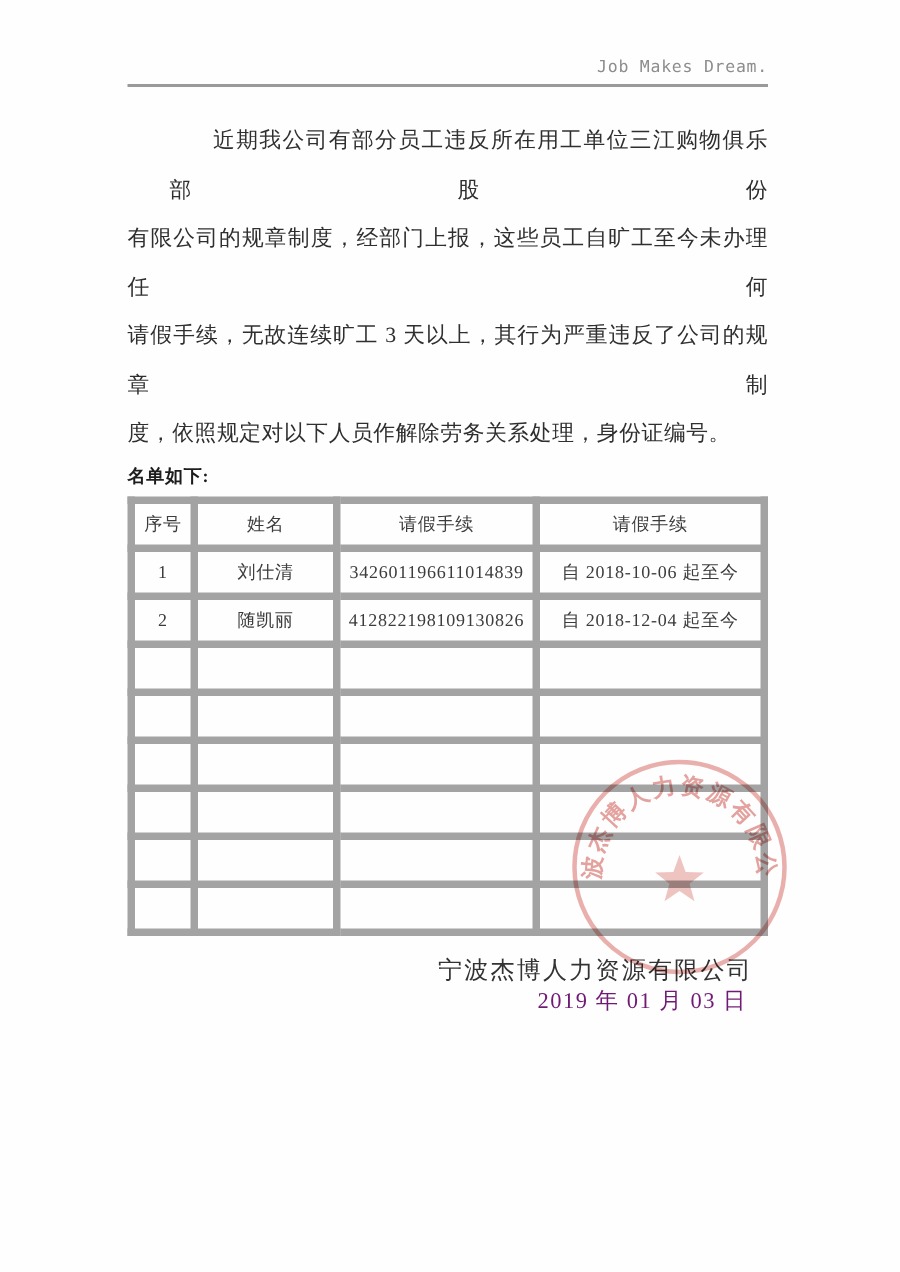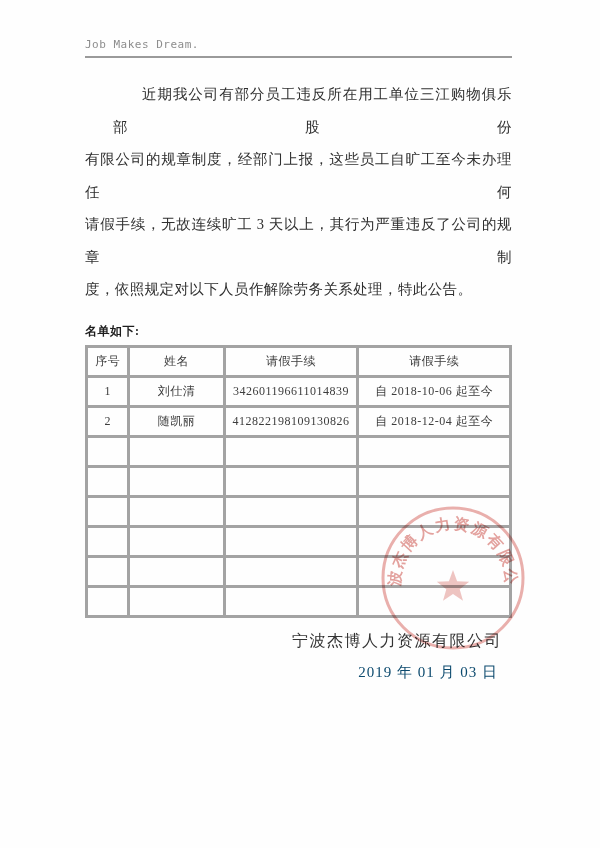--- a/index.html
+++ b/index.html
@@ -14,65 +14,65 @@
     box-sizing:border-box;
   }
   .content{margin:0 88px 0 85px;}
   
   .doc-header{
     margin-top:38px;
     display:flex;justify-content:space-between;align-items:flex-end;
     border-bottom:2px solid #9a9a9a;
     padding-bottom:5px;
     font-family:"DejaVu Sans Mono","Liberation Mono",monospace;
-    font-size:11px;color:#8d8d8d;letter-spacing:0.5px;
+    font-size:11px;color:#8d8d8d;letter-spacing:0.5px;flex-direction:column;
   }
   
   .doc-title{
     margin-top:42px;
     text-align:center;
     font-size:25px;font-weight:bold;color:#1e1e1e;
     letter-spacing:2px;
   }
   
   .paragraph{margin-top:20px;font-size:14.5px;color:#2f2f2f;letter-spacing:0.4px;}
   .paragraph .line{line-height:32.5px;white-space:nowrap;}
   .paragraph .line.just{text-align:justify;text-align-last:justify;white-space:normal;}
   .paragraph .line.indent{text-indent:2em;margin-left:28px;}
-  .list-label{margin-top:17px;font-size:12px;font-weight:bold;color:#1d1d1d;letter-spacing:0.5px;}
+  .list-label{margin-top:3px;font-size:12px;font-weight:bold;color:#1d1d1d;letter-spacing:0.5px;}
   
   table.roster{
     margin-top:5px;width:100%;
     border-collapse:collapse;
     table-layout:fixed;
   }
   table.roster th,table.roster td{
-    border:3px solid #a3a3a3;
+    border:5px solid #a3a3a3;
     height:27px;
     text-align:center;vertical-align:middle;
     font-weight:normal;
     font-size:12px;color:#3c3c3c;
     letter-spacing:0.5px;
     padding:0 2px;
     overflow:hidden;
   }
   table.roster col.c-no{width:10%;}
   table.roster col.c-name{width:22.5%;}
   table.roster col.c-id{width:31.5%;}
   table.roster col.c-time{width:36%;}
   td.cell-date{font-weight:bold;font-size:12.5px;color:#232323;}
   td.cell-id{font-size:12.5px;}
   
   .sign-company{
     margin-top:13px;text-align:right;padding-right:10px;
     font-size:16px;color:#333;letter-spacing:1.5px;
   }
   .sign-date{
-    margin-top:11px;text-align:right;padding-right:14px;
-    font-size:15px;color:#0c4a6e;letter-spacing:1px;
+    text-align:right;padding-right:14px;
+    font-size:15px;color:#701a75;letter-spacing:1px;
   }
   
   .seal{
     position:absolute;left:377px;top:502px;
     width:152px;height:152px;
     opacity:0.62;
     mix-blend-mode:multiply;
     pointer-events:none;
   }
 </style>
@@ -84,21 +84,21 @@
 
     <div class="doc-header">
       <span>Job Makes Dream.</span>
     </div>
 
 
     <div class="paragraph">
       <div class="line just indent">近期我公司有部分员工违反所在用工单位三江购物俱乐部股份</div>
       <div class="line just">有限公司的规章制度，经部门上报，这些员工自旷工至今未办理任何</div>
       <div class="line just">请假手续，无故连续旷工 3 天以上，其行为严重违反了公司的规章制</div>
-      <div class="line">度，依照规定对以下人员作解除劳务关系处理，特此公告。</div>
+      <div class="line">度，依照规定对以下人员作解除劳务关系处理，身份证编号。</div>
     </div>
 
     <div class="list-label">名单如下:</div>
 
     <table class="roster">
       <colgroup>
           <col class="c-no">
           <col class="c-name">
           <col class="c-id">
           <col class="c-time">

